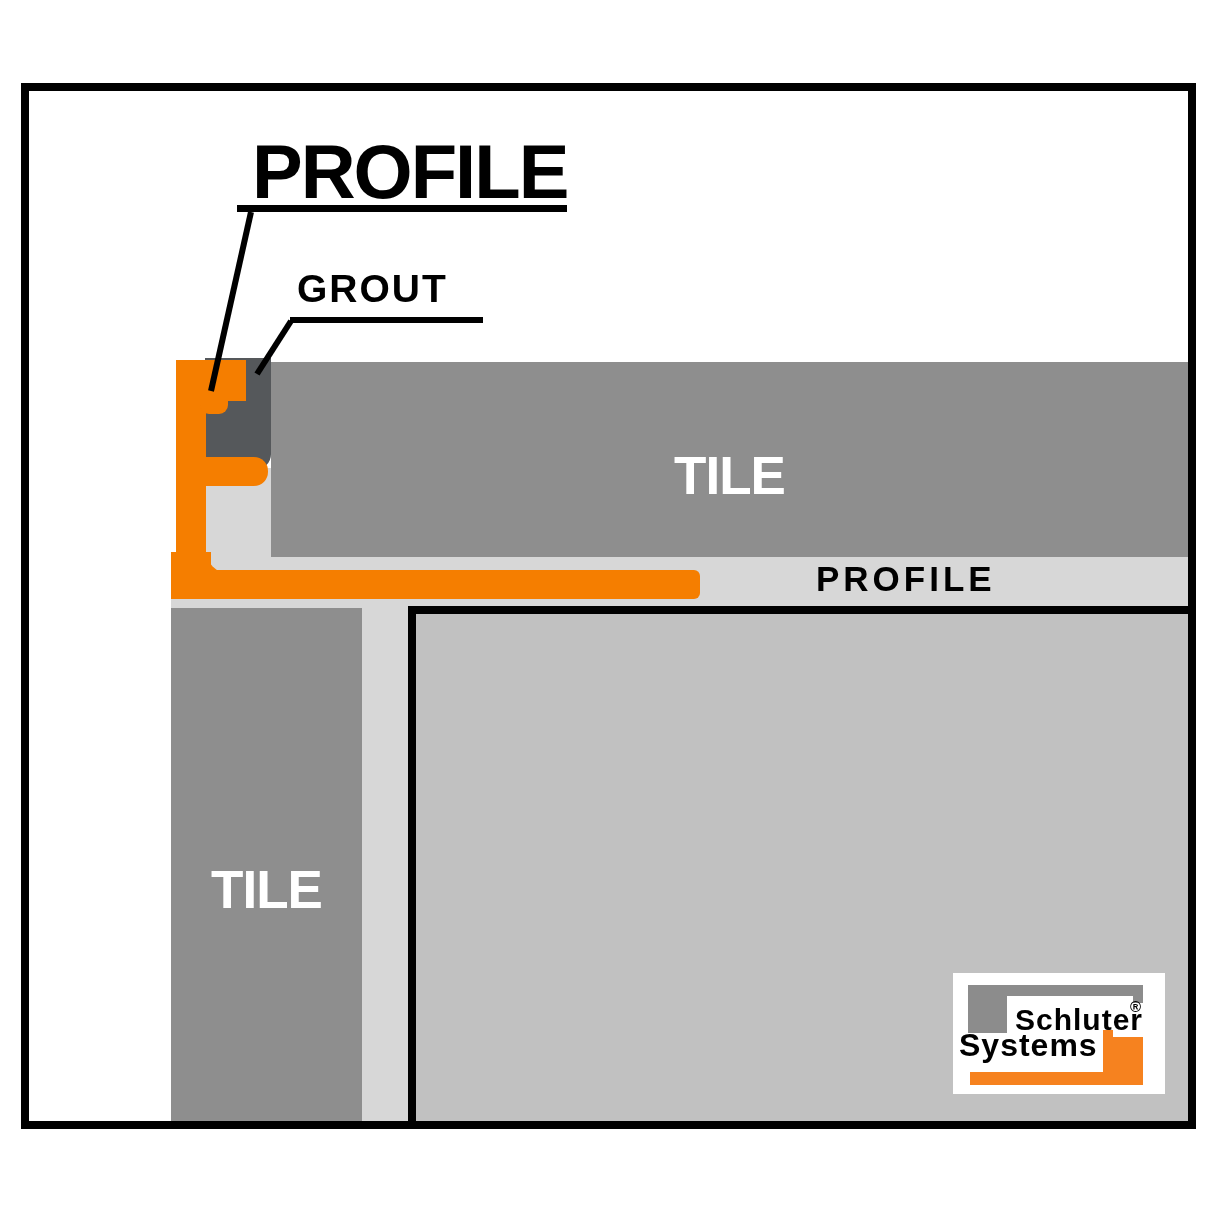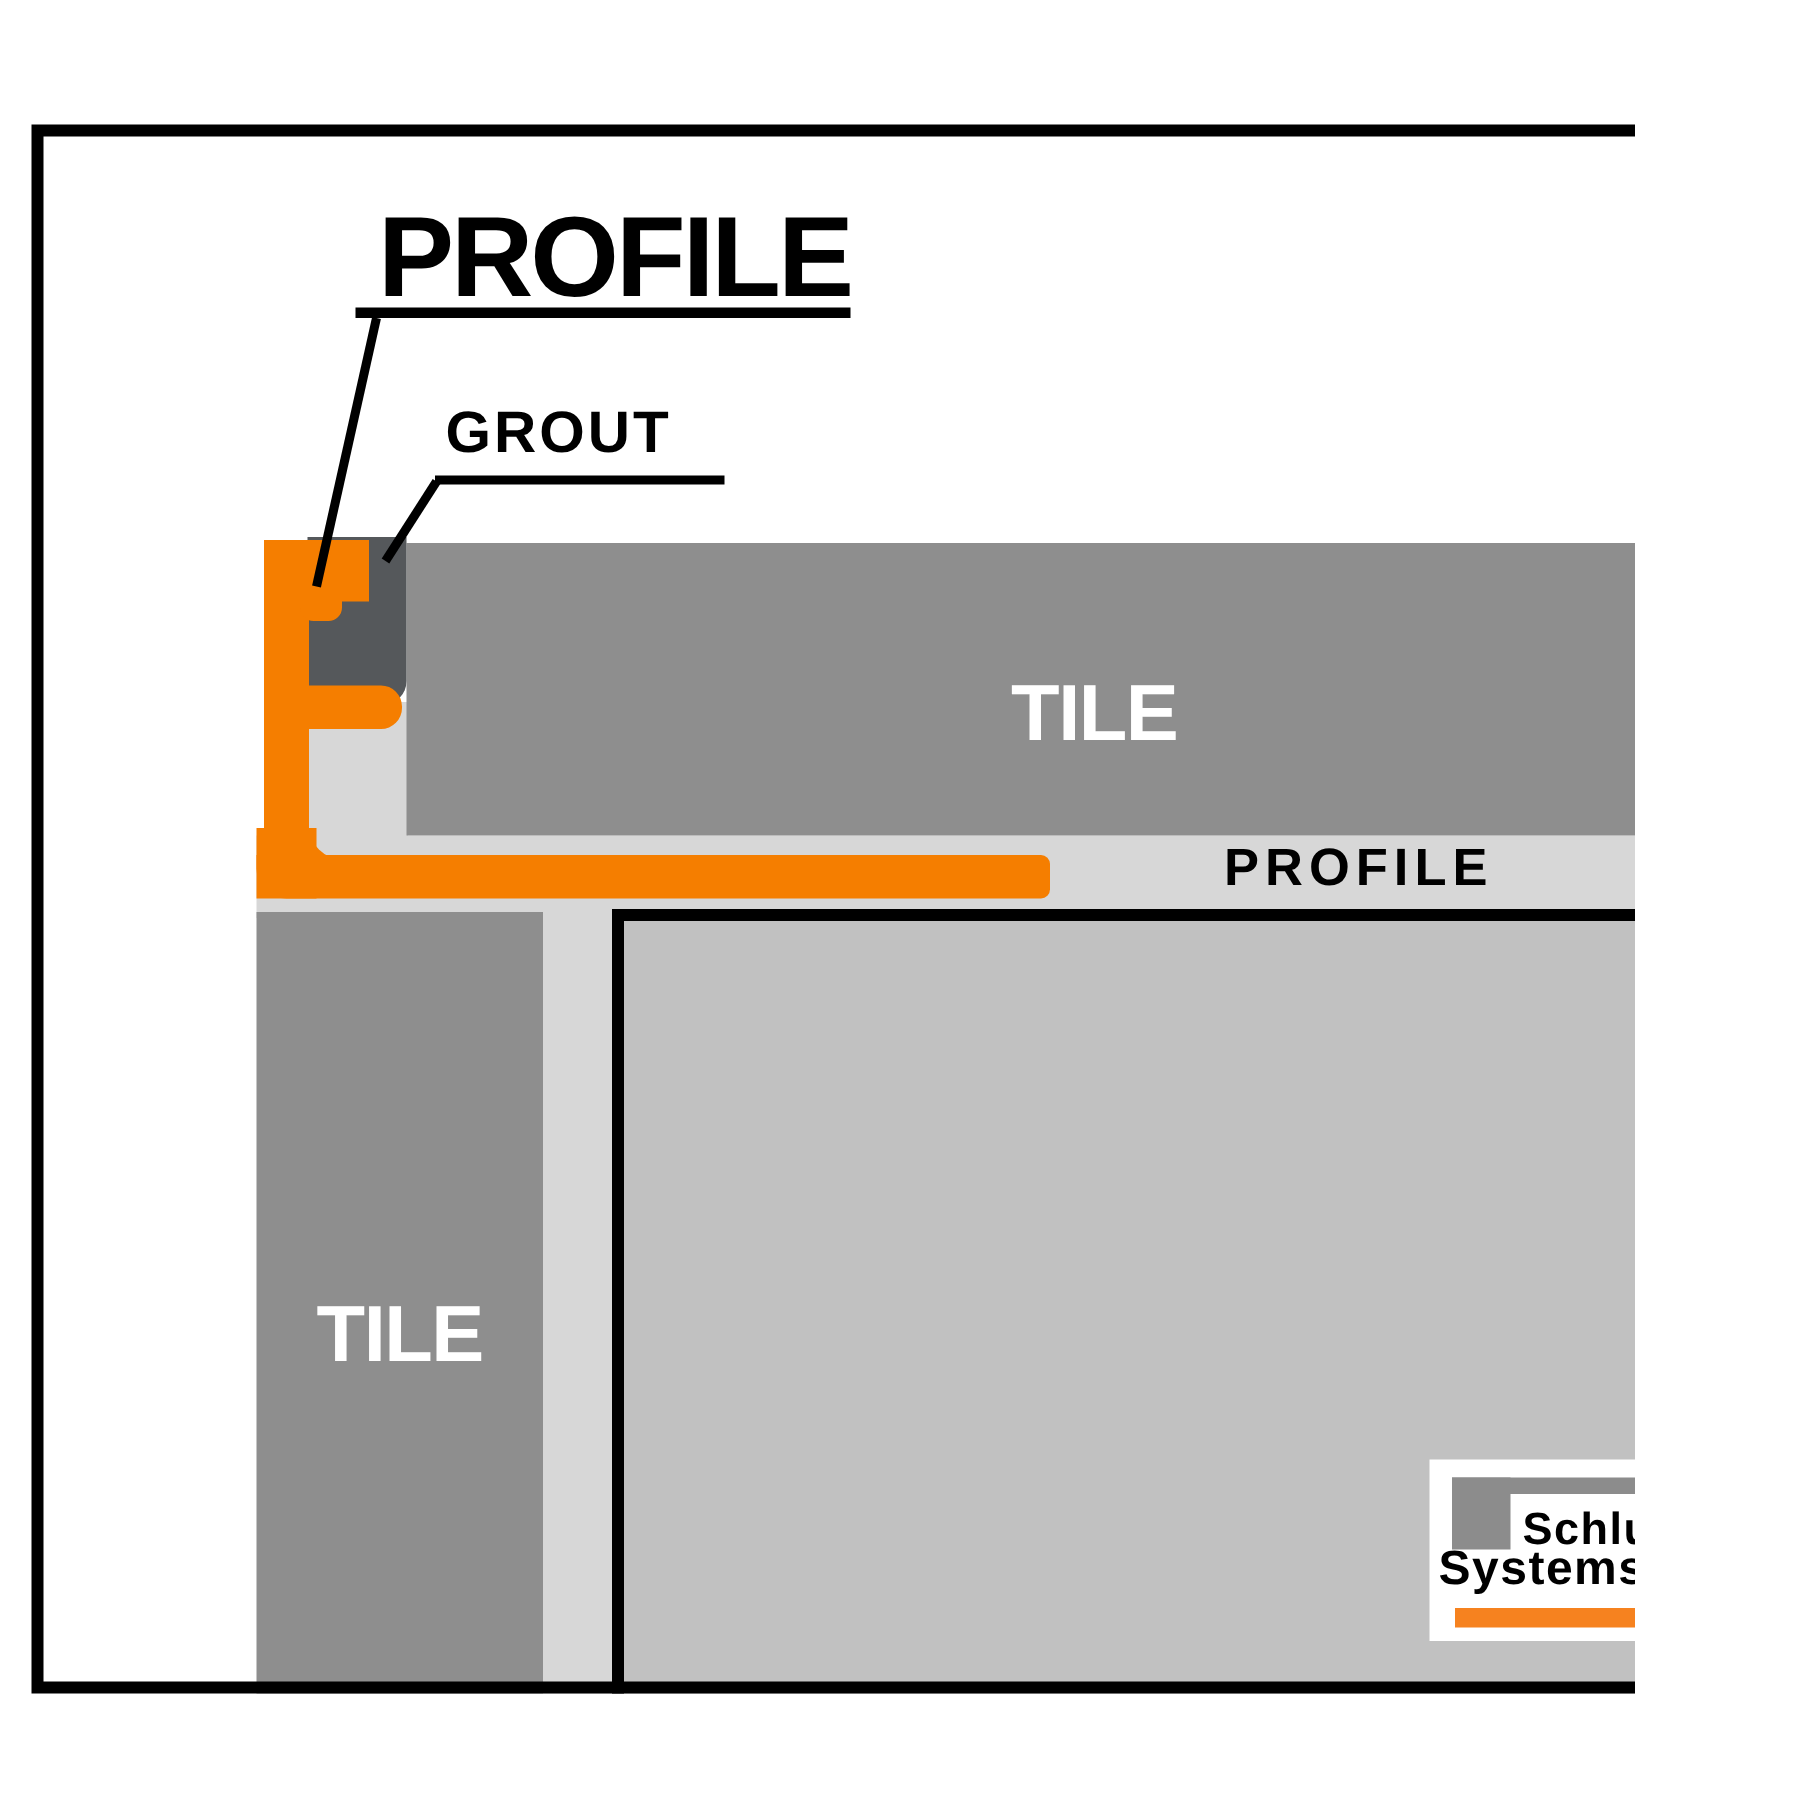--- a/index.html
+++ b/index.html
@@ -1,17 +1,17 @@
 <!DOCTYPE html>
 <html style="--background: #FFFFFF; --frame-black: #000000; --label-black: #000000; --label-white: #FFFFFF; --profile-orange: #F57E00; --grout-dark: #55585B; --tile-gray: #8E8E8E; --mortar-light: #D7D7D7; --substrate-gray: #C1C1C1; --logo-gray: #8C8C8C; --logo-orange: #F6821F;"><head>
 <meta charset="utf-8">
 <style>
   html,body { margin:0; padding:0; background:#fff; }
   #stage {
-    position:relative; width:1090px; height:1213px; overflow:hidden;
+    position:relative; width:1213px; height:1213px; overflow:hidden;
     background:var(--background,#fff);
     font-family:"Liberation Sans","DejaVu Sans",sans-serif;
     font-weight:bold;
   }
   .abs { position:absolute; }
   .label { line-height:1; white-space:nowrap; color:var(--label-black,#000); }
 
   
   #mortar-band      { left:171px; top:557px; width:1017px; height:55px; background:var(--mortar-light); }
   #mortar-pocket-fillet { left:200px; top:536px; width:40px;  height:40px;  background:var(--profile-orange); }

